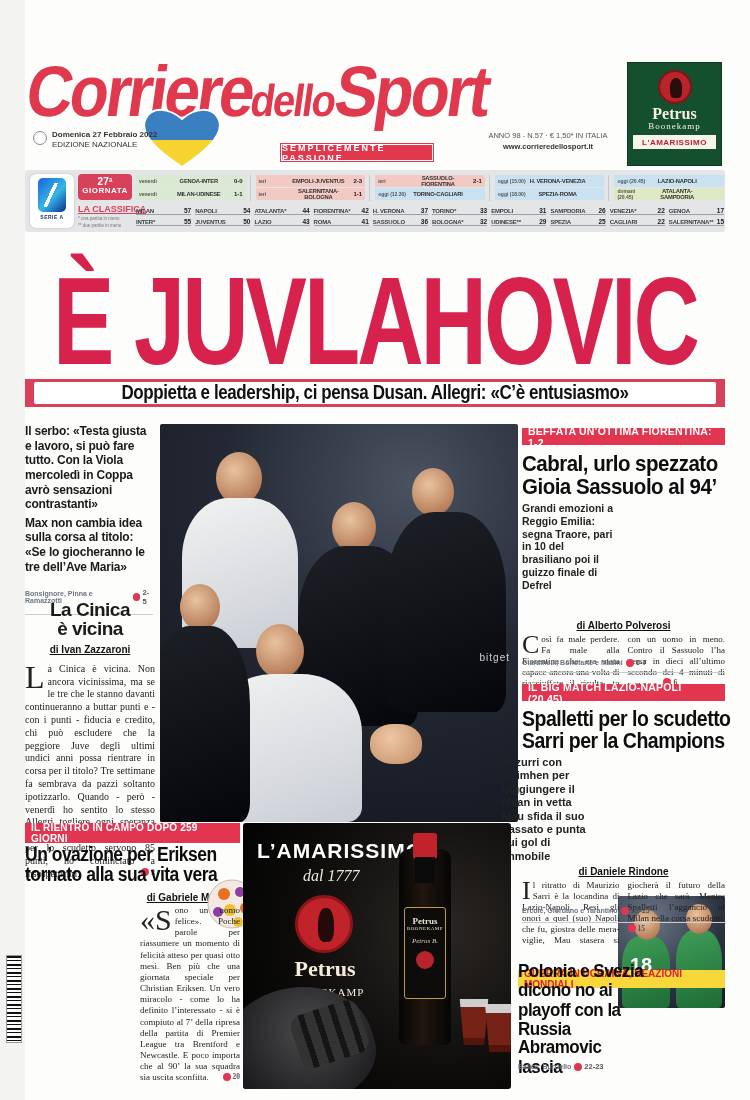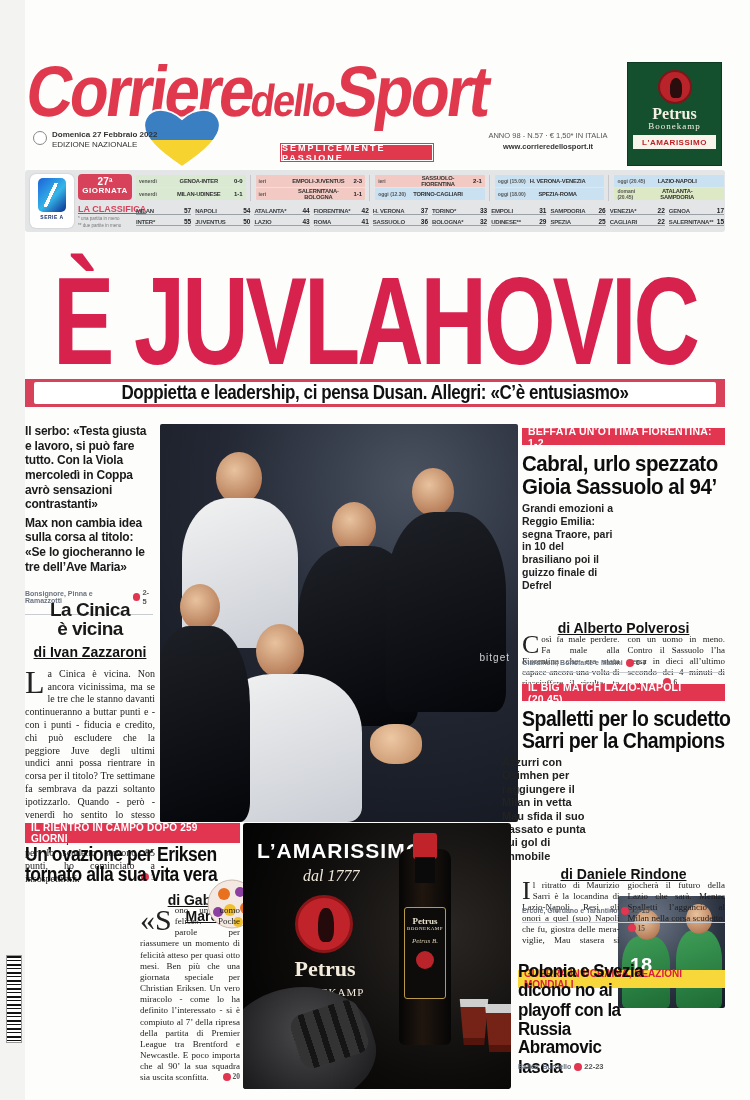--- a/index.html
+++ b/index.html
@@ -88,21 +88,21 @@
   }
   .sub-bar { left:25px; top:379px; width:700px; height:28px; background:#d8415a; padding:3px 9px; }
   .sub-in { width:100%; height:100%; background:#fff; display:flex; align-items:center; justify-content:center; border-radius:2px; }
   .sub-in span { font-size:17px; font-weight:900; color:#111; letter-spacing:-0.4px; transform:scaleY(1.15); white-space:nowrap; }
 
   
   .red-label { background:#e23550; color:#fff; font-weight:800; display:flex; align-items:center; padding:0 6px; letter-spacing:0.2px; }
   .yellow-label { background:#f8d73b; color:#d8203e; font-weight:800; display:flex; align-items:center; padding:0 6px;margin-top:36px; }
   .art-title { font-weight:900; color:#0d0d0d; letter-spacing:-0.5px; line-height:1.02; transform-origin:left top; }
   .deck { font-weight:700; color:#222; }
-  .byline-u { font-size:14px; font-weight:800; color:#111; text-decoration:underline; }
+  .byline-u { font-size:10px; font-weight:800; color:#111; text-decoration:underline; }
   .serif { font-family:"Liberation Serif", serif; color:#1c1c1c; text-align:justify; }
   .dropcap { float:left; font-family:"Liberation Serif", serif; font-weight:400; color:#222; }
   .pageref { display:inline-flex; align-items:center; gap:2px; font-size:7.5px; font-weight:800; color:#555; }
   .pageref i { width:8px; height:8px; background:#e23550; border-radius:50%; display:inline-block; }
   .micro-byline { font-size:7px; font-weight:700; color:#6b7480; }
   .hr { background:#c9ccd0; height:1px; }
 
   .photo { background:#2a2f3a; border-radius:2px; position:relative; overflow:hidden; }
 
   

